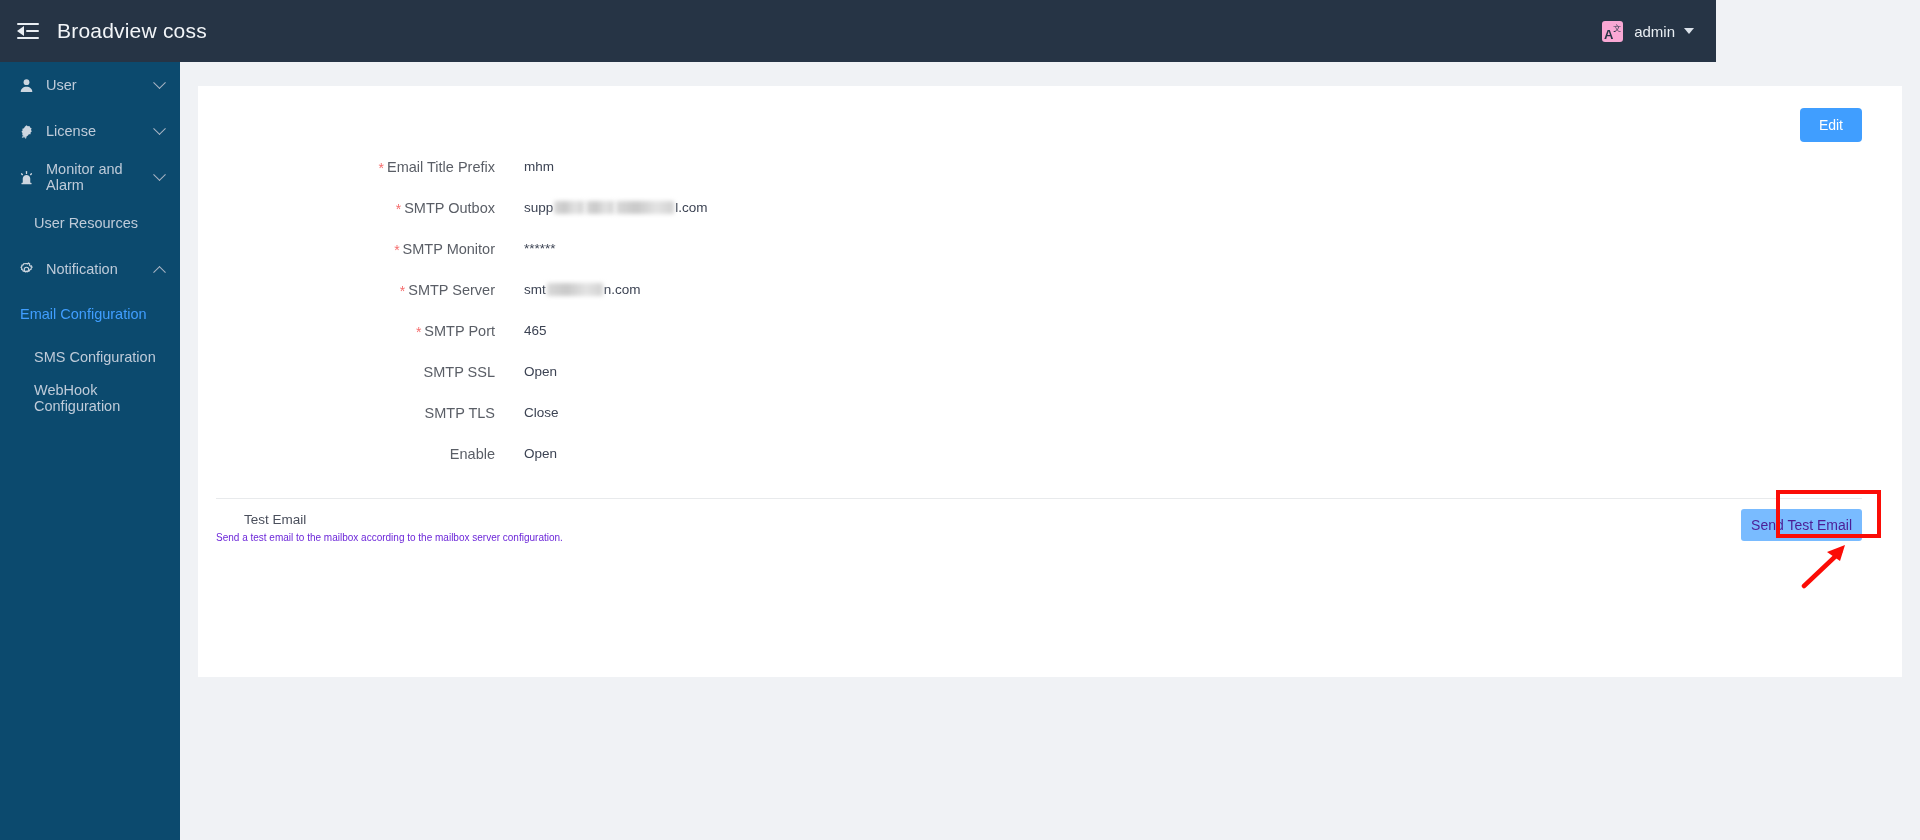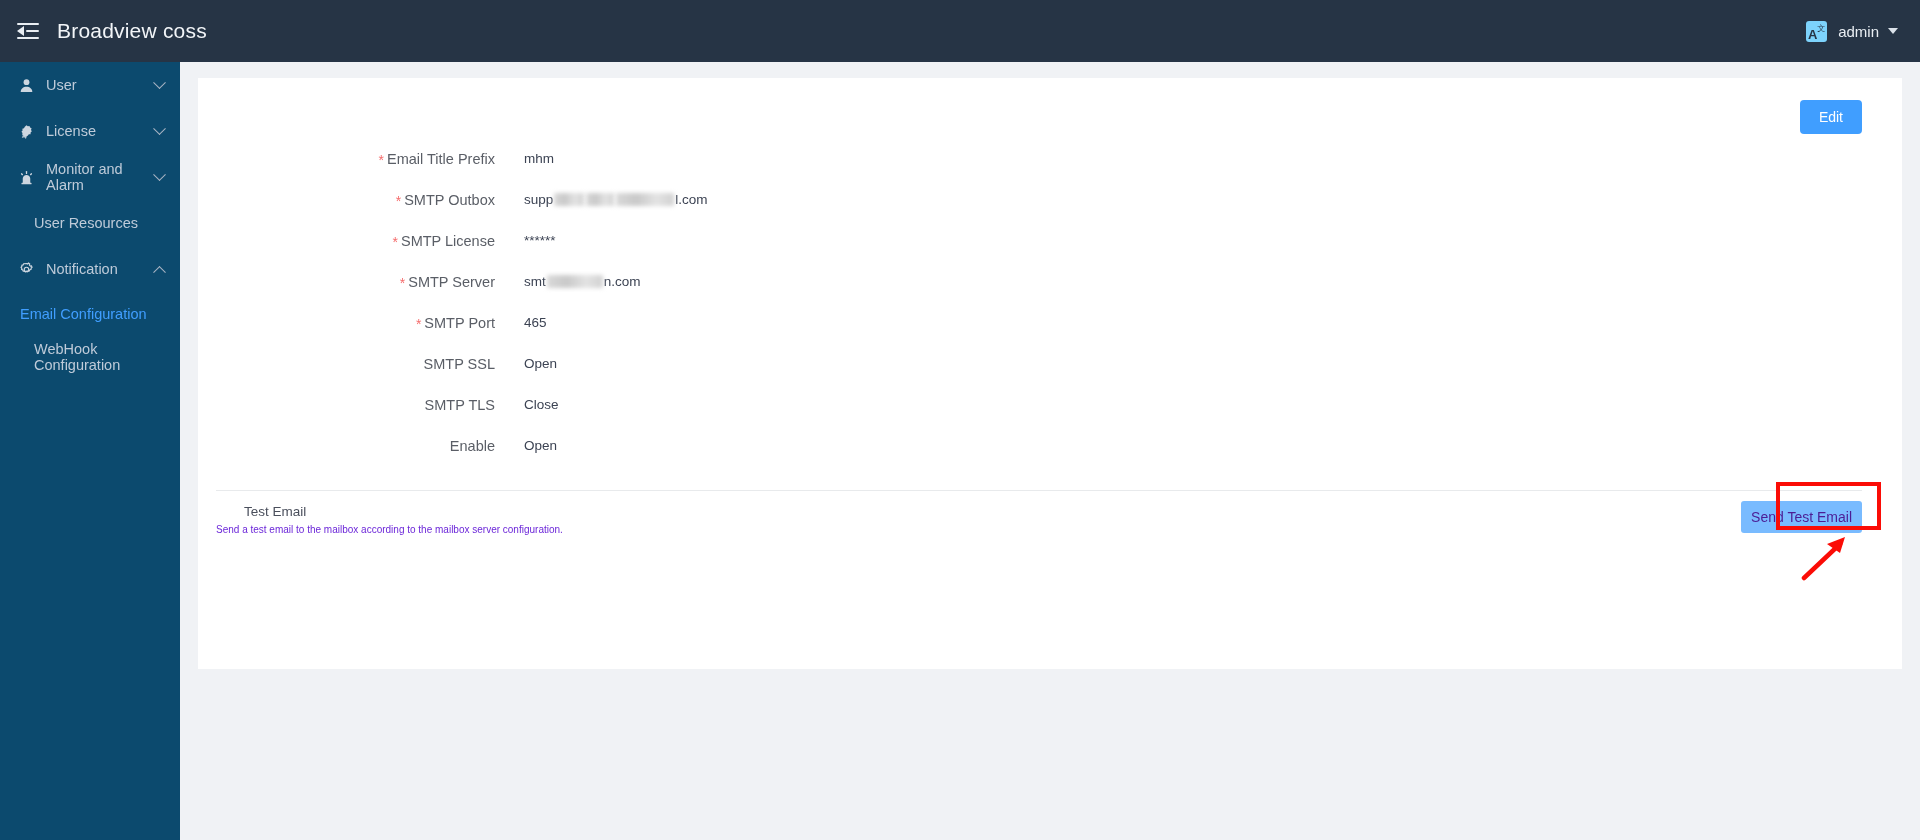--- a/index.html
+++ b/index.html
@@ -8,21 +8,21 @@
     height: 840px;
     overflow: hidden;
     font-family: "Liberation Sans", sans-serif;
     background: #f0f2f5;
   }
 
   
   .topbar {
     position: absolute;
     top: 0; left: 0;
-    width: 1920px; height: 62px;
+    width: 1716px; height: 62px;
     background: #263445;
     display: flex;
     align-items: center;
   }
   .hamburger {
     width: 22px; height: 18px;
     margin-left: 17px; margin-right: 18px;
     position: relative;
     cursor: pointer;
   }
@@ -52,21 +52,21 @@
   }
   .topbar-right {
     margin-left: auto;
     display: flex;
     align-items: center;
     gap: 11px;
     margin-right: 22px;
   }
   .lang-icon {
     width: 21px; height: 21px;
-    background: #7dd3fc;
+    background: #f9a8d4;
     border-radius: 3px;
     color: #263445;
     font-size: 13px;
     line-height: 21px;
     text-align: center;
     font-weight: 700;
     position: relative;
     cursor: pointer;
   }
   .lang-icon sup {
@@ -136,21 +136,21 @@
     cursor: pointer;
   }
   .submenu-item.active { color: #409eff; padding-left: 20px; }
 
   
   .main {
     position: absolute;
     top: 62px; left: 180px;
     width: 1740px; height: 778px;
     background: #f0f2f5;
-    padding: 16px 18px 0 18px;
+    padding: 24px 18px 0 18px;
   }
   .card {
     position: relative;
     background: #ffffff;
     width: 1704px;
     height: 591px;
     padding: 0;
   }
   .edit-btn {
     position: absolute;
@@ -329,20 +329,23 @@
         </svg>
     </span>
     <span class="mi-label">Notification</span>
     <span class="chev up"></span>
   </div>
 
   <div class="submenu-item active">
     <span>Email Configuration</span>
   </div>
   <div class="submenu-item" style="height:41px">
+    <span>SMS Configuration</span>
+  </div>
+  <div class="submenu-item" style="height:41px">
     <span>WebHook Configuration</span>
   </div>
 </div>
 
 <div class="main">
   <div class="card">
 
     <button class="edit-btn">Edit</button>
 
     <div class="form">
@@ -357,21 +360,21 @@
         <div class="form-value">
           <span>supp</span>
           <span class="redacted" style="width:30px"></span>
           <span class="redacted" style="width:28px"></span>
           <span class="redacted" style="width:58px"></span>
           <span>l.com</span>
         </div>
       </div>
 
       <div class="form-row">
-        <div class="form-label"><span class="req">*</span><span>SMTP License</span></div>
+        <div class="form-label"><span class="req">*</span><span>SMTP Monitor</span></div>
         <div class="form-value">******</div>
       </div>
 
       <div class="form-row">
         <div class="form-label"><span class="req">*</span><span>SMTP Server</span></div>
         <div class="form-value">
           <span>smt</span>
           <span class="redacted" style="width:56px"></span>
           <span>n.com</span>
         </div>

